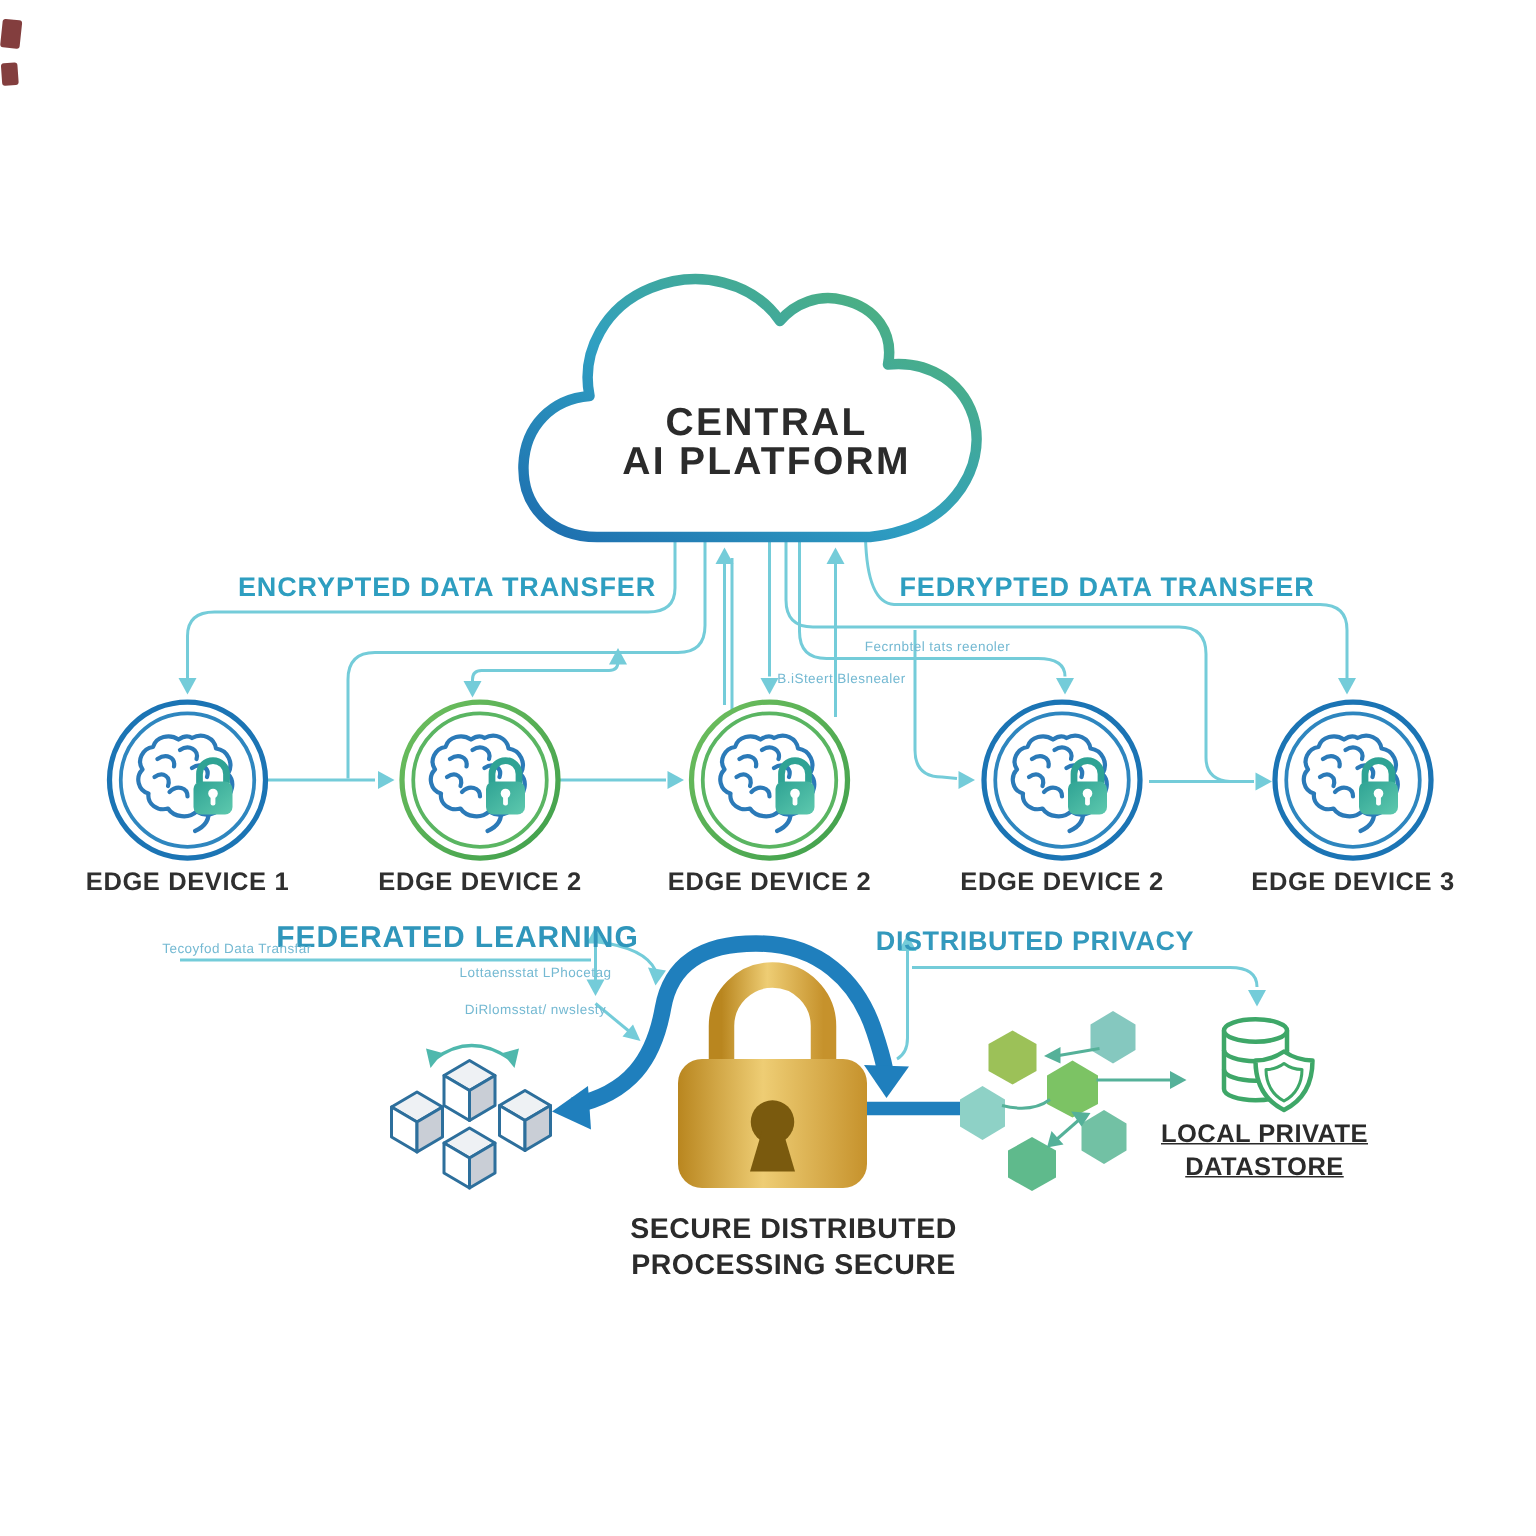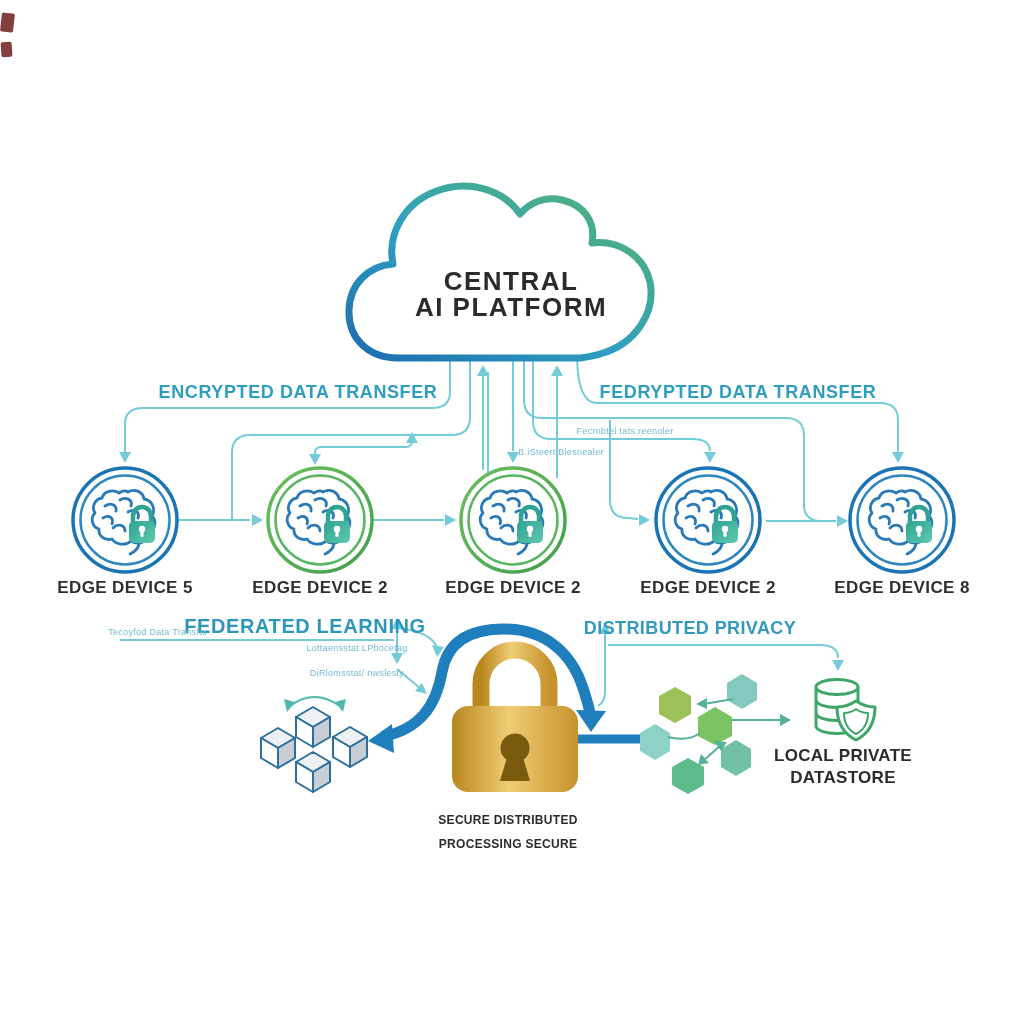--- a/index.html
+++ b/index.html
@@ -9,22 +9,22 @@
   .lbl{position:absolute;transform:translate(-50%,-50%);font-weight:bold;white-space:nowrap;
        font-family:"Liberation Sans",sans-serif;}
   .teal{color:#2e9ec0;}
   .dark{color:#2b2b2b;}
   .tiny{font-weight:normal;color:#74b9d2;font-size:9px;letter-spacing:.3px;}
   .t-transfer{font-size:18px;letter-spacing:.6px;}
   .t-title{font-size:26px;letter-spacing:1.5px;text-align:center;line-height:26px;color:#2b2b2b;}
   .t-device{font-size:17px;letter-spacing:.4px;color:#2f2f2f;}
   .t-fed{font-size:20px;letter-spacing:.6px;color:#2f96bb;}
   .t-diff{font-size:18px;letter-spacing:.4px;color:#3399bd;}
-  .t-secure{font-size:12px;letter-spacing:.3px;text-align:center;line-height:24px;}
-  .t-store{font-size:17px;letter-spacing:.3px;text-align:center;line-height:22px;}
+  .t-secure{font-size:19px;letter-spacing:.3px;text-align:center;line-height:24px;margin-left:21px;}
+  .t-store{font-size:17px;letter-spacing:.3px;text-align:center;line-height:22px;text-decoration:underline;}
 </style>
 </head>
 <body>
 
 <div class="stage">
 
 <svg width="1024" height="1024" viewBox="0 0 1024 1024">
   <defs>
     <linearGradient id="cloudGrad" x1="0" y1="1" x2="1" y2="0">
       <stop offset="0" stop-color="#1d6cae"></stop>
@@ -245,25 +245,25 @@
     <div>CENTRAL</div>
     <div>AI PLATFORM</div>
   </div>
 
   <div class="lbl teal t-transfer" style="left:738px;top:392px;">FEDRYPTED DATA TRANSFER</div>
   <div class="lbl teal t-transfer" style="left:298px;top:392px;">ENCRYPTED DATA TRANSFER</div>
 
   <div class="lbl tiny" style="left:584px;top:431px;margin-left:41px;">Fecrnbtel tats reenoler</div>
   <div class="lbl tiny" style="left:561px;top:452px;">B.iSteert Blesnealer</div>
 
-  <div class="lbl t-device" style="left:125px;top:588px;">EDGE DEVICE 5</div>
+  <div class="lbl t-device" style="left:125px;top:588px;">EDGE DEVICE 1</div>
   <div class="lbl t-device" style="left:320px;top:588px;">EDGE DEVICE 2</div>
   <div class="lbl t-device" style="left:513px;top:588px;">EDGE DEVICE 2</div>
   <div class="lbl t-device" style="left:708px;top:588px;">EDGE DEVICE 2</div>
-  <div class="lbl t-device" style="left:902px;top:588px;">EDGE DEVICE 8</div>
+  <div class="lbl t-device" style="left:902px;top:588px;">EDGE DEVICE 3</div>
 
   <div class="lbl t-fed" style="left:305px;top:626px;">FEDERATED LEARNING</div>
   <div class="lbl tiny" style="left:158px;top:632px;">Tecoyfod Data Transfar</div>
   <div class="lbl tiny" style="left:357px;top:648px;">Lottaensstat LPhocetag</div>
   <div class="lbl tiny" style="left:357px;top:673px;">DiRlomsstat/ nwslesty</div>
 
   <div class="lbl t-diff" style="left:690px;top:628px;">DISTRIBUTED PRIVACY</div>
 
   <div class="lbl dark t-secure" style="left:508px;top:832px;">
     <div>SECURE DISTRIBUTED</div>

